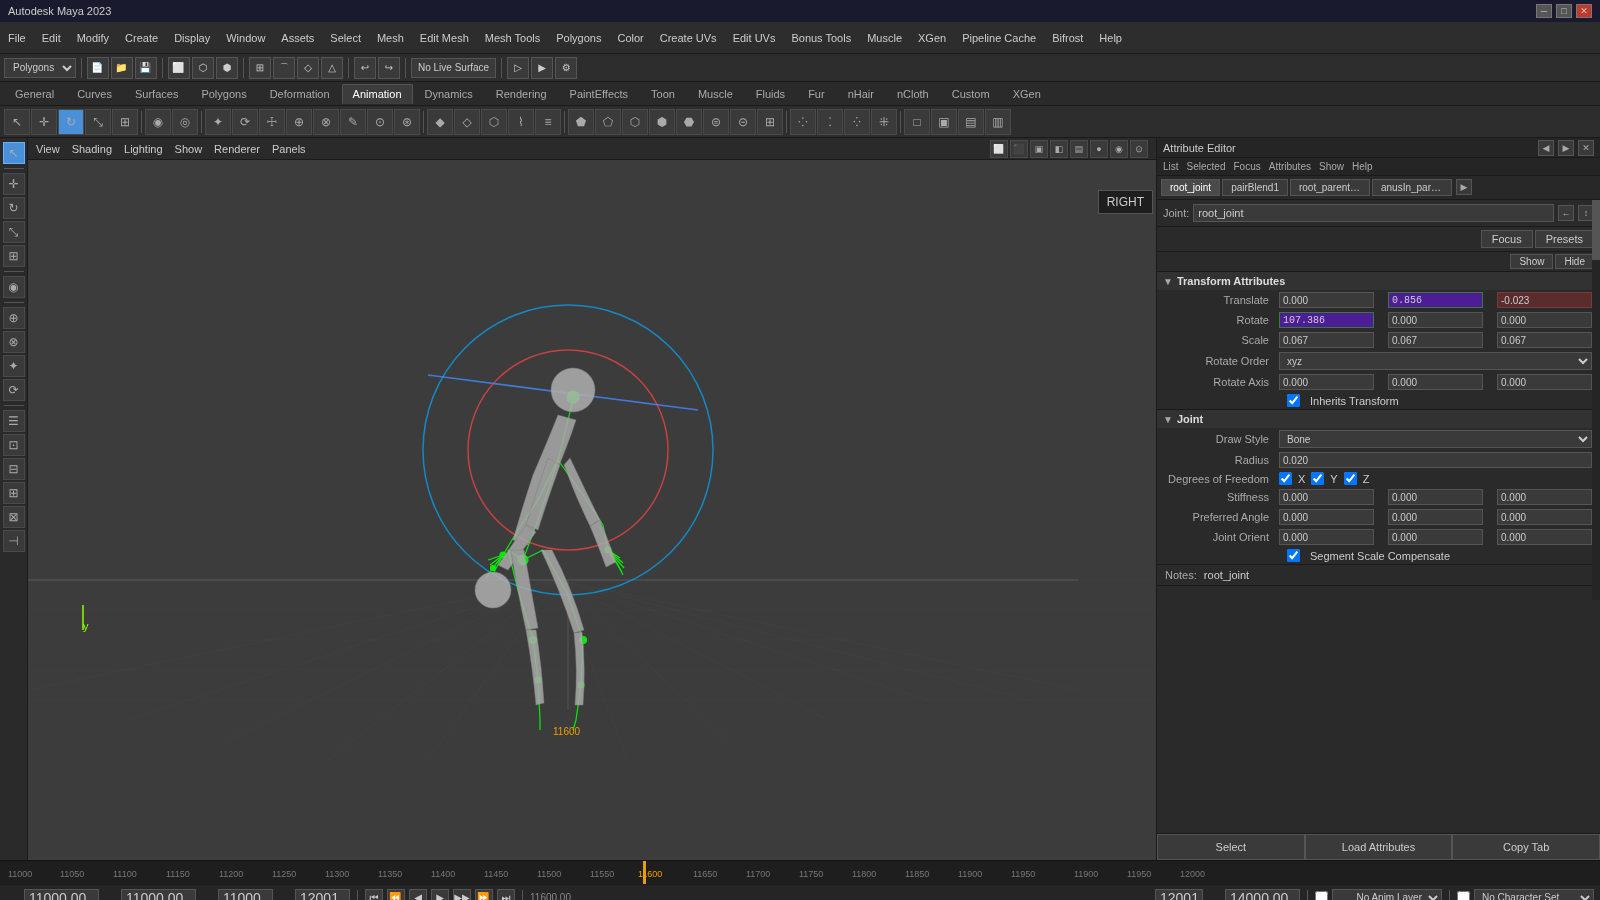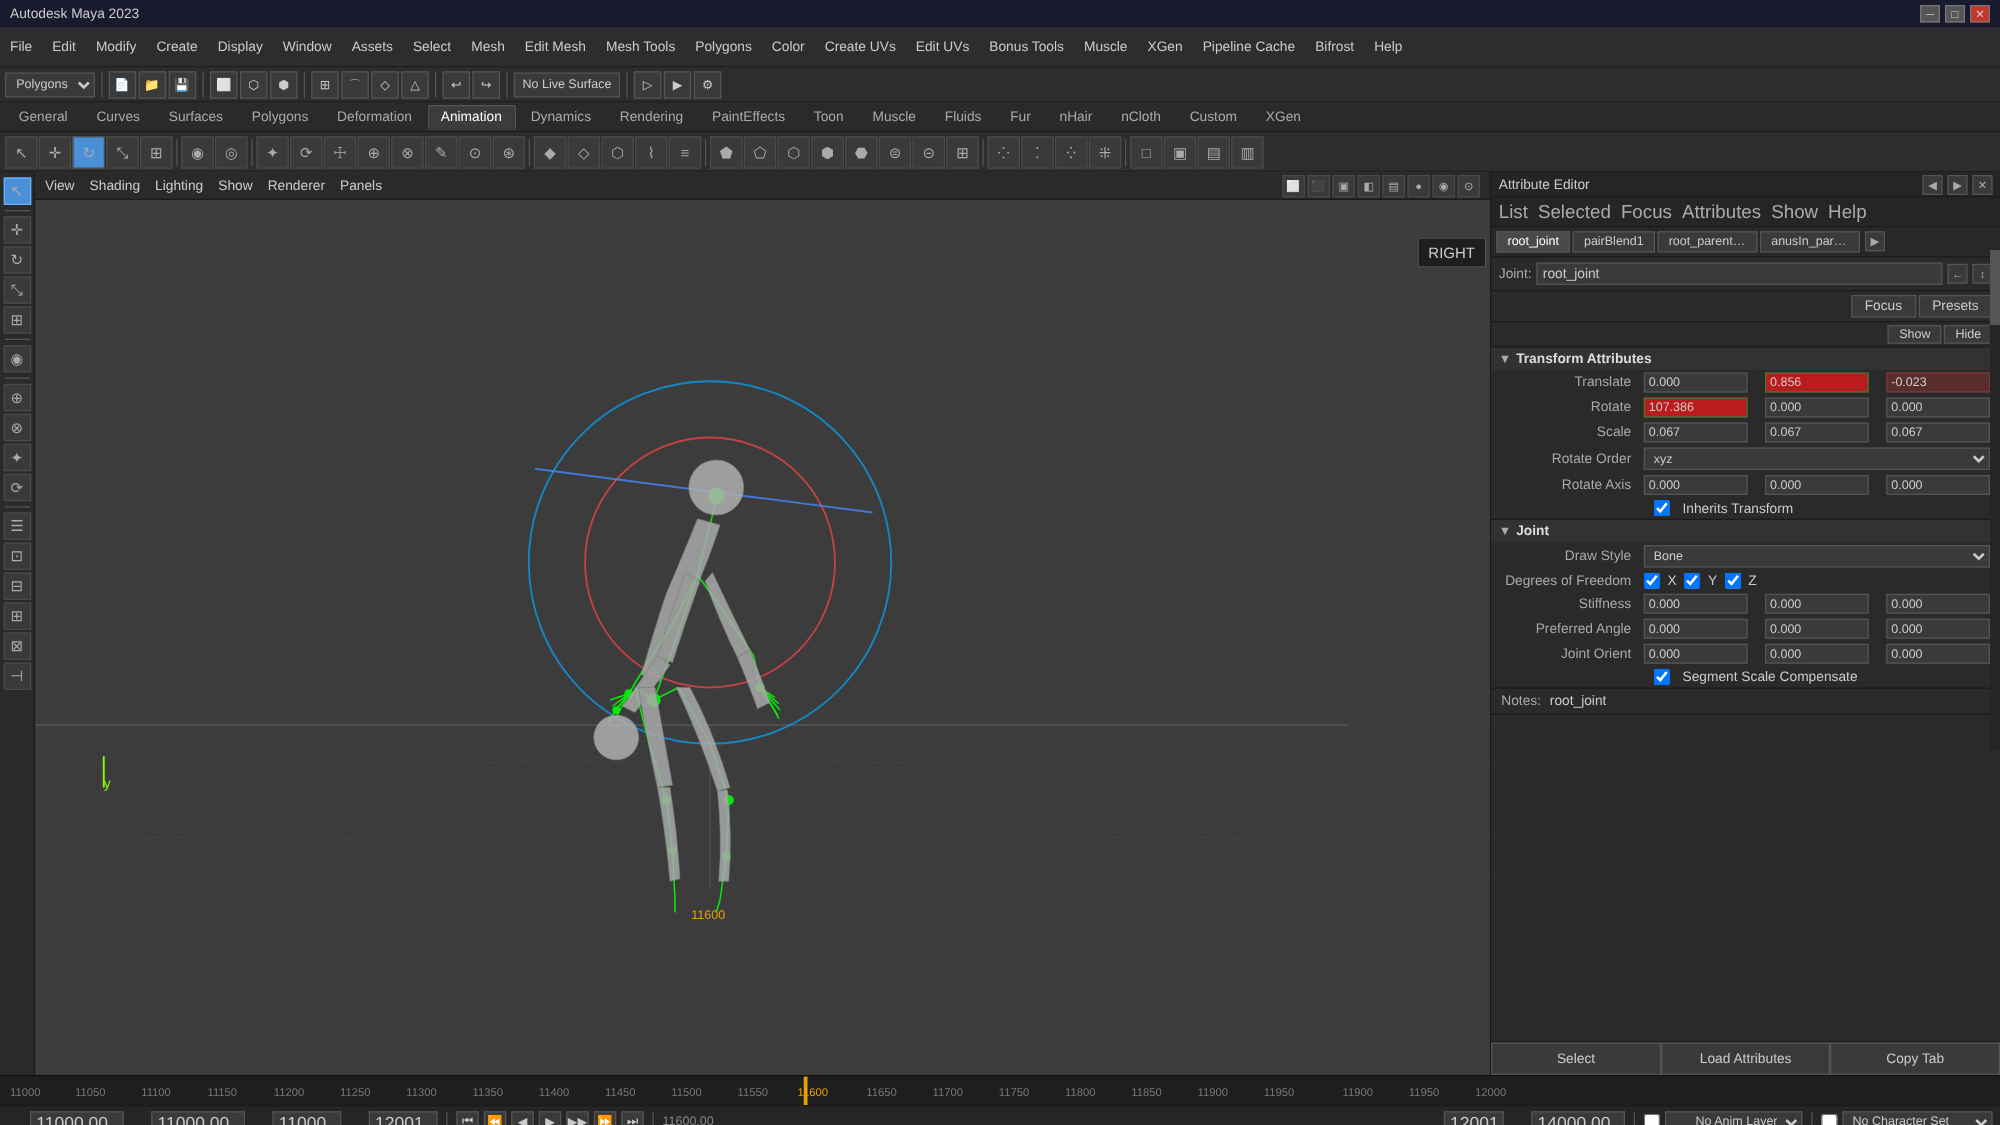--- a/index.html
+++ b/index.html
@@ -44,24 +44,24 @@
     
     #viewport { flex: 1; background: #3c3c3c; position: relative; overflow: hidden; }
     #viewport-header { height: 22px; background: #2a2a2a; display: flex; align-items: center; padding: 0 8px; gap: 12px; border-bottom: 1px solid #1a1a1a; }
     .vp-menu { font-size: 11px; color: #ccc; cursor: pointer; }
     #viewport-canvas { position: absolute; top: 22px; left: 0; right: 0; bottom: 0; }
     
     
     .vp-label { position: absolute; top: 30px; right: 16px; background: rgba(0,0,0,0.5); color: #ccc; font-size: 12px; padding: 4px 8px; border: 1px solid #555; }
 
     
-    #attrpanel { width: 408px; background: #2a2a2a; border-left: 1px solid #1a1a1a; display: flex; flex-direction: column; justify-content: flex-end; }
+    #attrpanel { width: 444px; background: #2a2a2a; border-left: 1px solid #1a1a1a; display: flex; flex-direction: column; justify-content: flex-end; }
     #attrpanel-header { height: 20px; background: #252525; display: flex; align-items: center; justify-content: space-between; padding: 0 6px; border-bottom: 1px solid #1a1a1a; }
     #attrpanel-nav { display: flex; gap: 8px; padding: 3px 6px; border-bottom: 1px solid #1a1a1a; background: #252525; }
-    .ap-nav { font-size: 15px; color: #aaa; cursor: pointer; }
+    .ap-nav { font-size: 10px; color: #aaa; cursor: pointer; }
     #attr-tabs { display: flex; gap: 2px; padding: 3px 4px; background: #282828; border-bottom: 1px solid #1a1a1a; overflow: hidden; }
     .attr-tab { padding: 2px 8px; background: #3a3a3a; border: 1px solid #555; font-size: 10px; color: #ccc; cursor: pointer; white-space: nowrap; max-width: 80px; overflow: hidden; text-overflow: ellipsis; }
     .attr-tab.active { background: #4a4a4a; color: #fff; }
     
     #attr-joint-row { display: flex; align-items: center; padding: 4px 6px; gap: 4px; border-bottom: 1px solid #1a1a1a; }
     .attr-label { font-size: 11px; color: #aaa; }
     .attr-input { background: #3a3a3a; border: 1px solid #555; color: #ccc; font-size: 11px; padding: 1px 4px; height: 18px; flex: 1; }
     .attr-icon-btn { width: 16px; height: 16px; background: #3a3a3a; border: 1px solid #555; display: flex; align-items: center; justify-content: center; cursor: pointer; font-size: 9px; color: #aaa; }
     
     .focus-presets { display: flex; gap: 2px; padding: 3px 6px; justify-content: flex-end; border-bottom: 1px solid #1a1a1a; }
@@ -73,21 +73,21 @@
     #attr-content { flex: 1; overflow-y: auto; background: #2a2a2a; }
     .attr-section { border-bottom: 1px solid #1a1a1a; }
     .attr-section-header { display: flex; align-items: center; gap: 4px; padding: 3px 6px; background: #323232; cursor: pointer; }
     .attr-section-arrow { font-size: 10px; color: #aaa; }
     .attr-section-title { font-size: 11px; color: #ddd; font-weight: bold; }
     .attr-row { display: flex; align-items: center; padding: 2px 8px; gap: 4px; }
     .attr-row-label { width: 110px; text-align: right; font-size: 11px; color: #aaa; padding-right: 6px; }
     .attr-field { flex: 1; height: 16px; background: #3a3a3a; border: 1px solid #555; color: #ccc; font-size: 10px; padding: 0 3px; display: flex; align-items: center; }
     .attr-field-group { display: flex; gap: 14px; flex: 1; }
     .attr-field-3 { flex: 1; height: 16px; background: #3a3a3a; border: 1px solid #555; color: #ccc; font-size: 10px; padding: 0 3px; display: flex; align-items: center; }
-    .attr-field-3.green-bg { background: #b91c1c; border-color: #3a7a3a; }
+    .attr-field-3.green-bg { background: #4c1d95; border-color: #3a7a3a; font-family: Liberation Mono, monospace; }
     .attr-field-3.red-bg { background: #5a2d2d; border-color: #7a3a3a; }
     
     .attr-select { height: 18px; background: #3a3a3a; border: 1px solid #555; color: #ccc; font-size: 10px; padding: 0 3px; flex: 1; }
     .attr-checkbox { margin-right: 4px; }
     .attr-check-row { display: flex; align-items: center; padding: 2px 8px 2px 130px; gap: 6px; }
     
     
     #attr-buttons { display: flex; border-top: 1px solid #1a1a1a; }
     .attr-action-btn { flex: 1; height: 26px; background: #3a3a3a; border: 1px solid #555; color: #ccc; font-size: 11px; cursor: pointer; display: flex; align-items: center; justify-content: center; }
     
@@ -528,20 +528,24 @@
 
         <div class="attr-row">
           <span class="attr-row-label">Draw Style</span>
           <select class="attr-select">
             <option>Bone</option>
             <option>None</option>
             <option>Joint</option>
           </select>
         </div>
 
+        <div class="attr-row">
+          <span class="attr-row-label">Radius</span>
+          <div class="attr-field">0.020</div>
+        </div>
 
         <div class="attr-row">
           <span class="attr-row-label">Degrees of Freedom</span>
           <div style="display:flex;align-items:center;gap:6px;flex:1;">
             <input type="checkbox" checked="" style="">
             <span style="font-size:11px;color:#ccc;">X</span>
             <input type="checkbox" checked="" style="">
             <span style="font-size:11px;color:#ccc;">Y</span>
             <input type="checkbox" checked="" style="">
             <span style="font-size:11px;color:#ccc;">Z</span>

